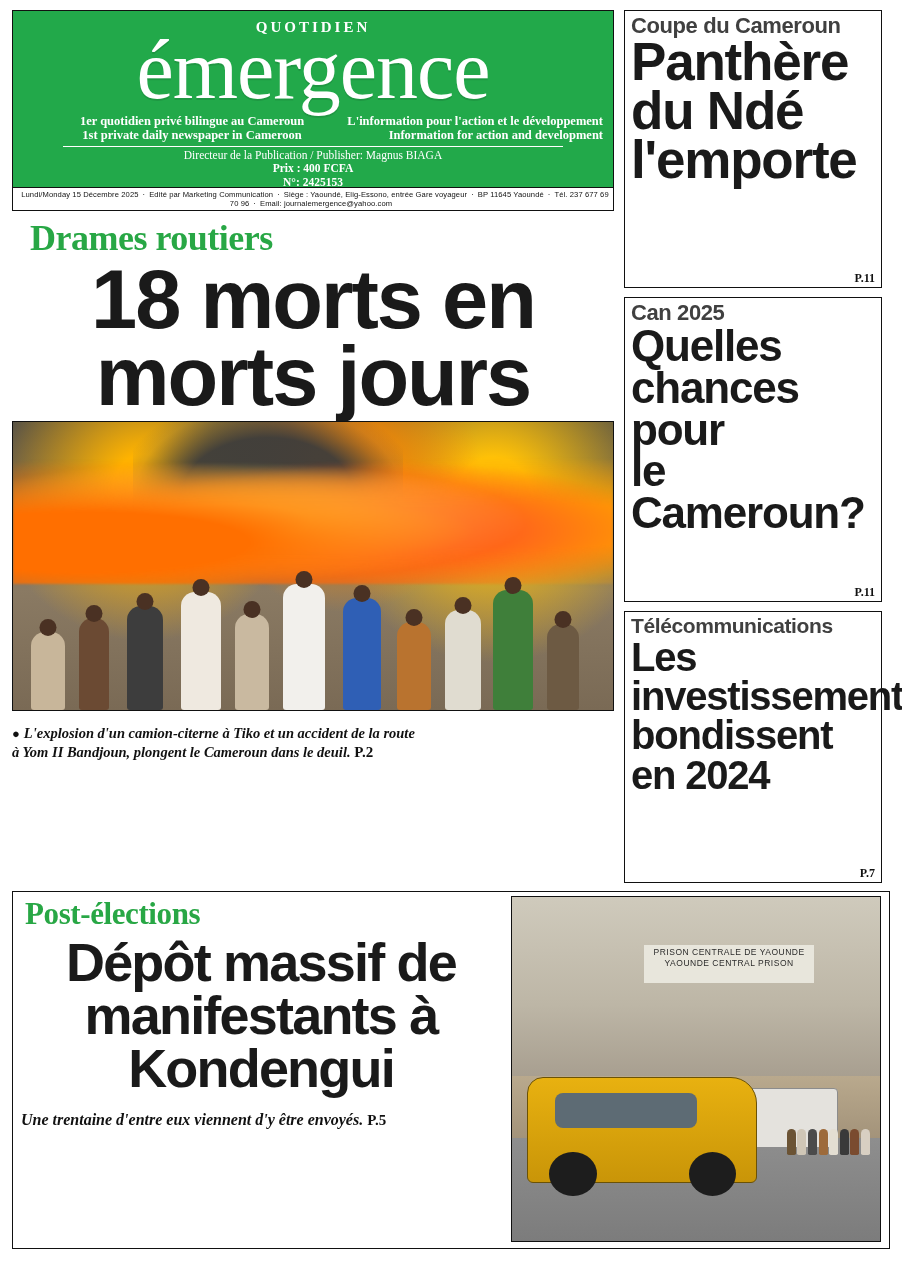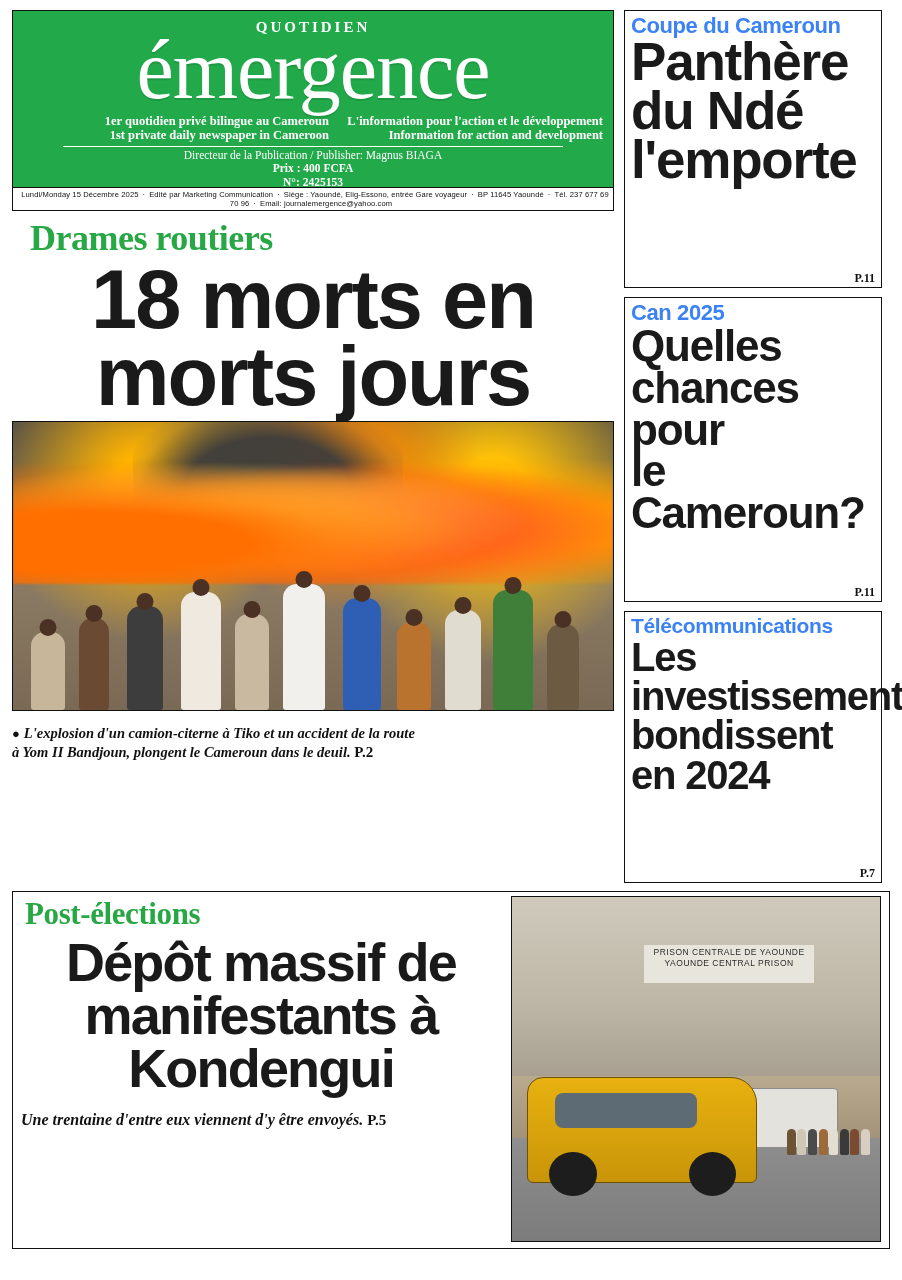--- a/index.html
+++ b/index.html
@@ -74,21 +74,21 @@
     justify-content: space-between;
     margin-top: 4px;
     font-family: "Liberation Serif", serif;
     font-size: 12.5px;
     font-weight: bold;
     line-height: 1.15;
   }
   .strap-left, .strap-right {
     width: 49%;
   }
-  .strap-left { text-align: right; margin-left: 32px; }
+  .strap-left { text-align: center; margin-left: 32px; }
   .strap-right { text-align: right; }
   .masthead-rule {
     border-top: 1px solid #ffffff;
     margin: 3px 40px 2px 40px;
   }
   .masthead-publisher {
     font-family: "Liberation Serif", serif;
     font-size: 11.5px;
     font-weight: normal;
   }
@@ -164,21 +164,21 @@
 
   
   .box {
     border: 1px solid #111;
     box-sizing: border-box;
     padding: 3px 6px 4px 6px;
     position: relative;
     background: #fff;
   }
   .box-kicker {
-    color: #3b82f6;
+    color: #404040;
     font-family: "Liberation Sans", sans-serif;
     font-weight: bold;
     font-size: 22px;
     line-height: 1.05;
     margin: 0 0 1px 0;
     letter-spacing: -0.4px;
   }
   .box-head {
     font-family: "Liberation Sans", sans-serif;
     font-weight: bold;

